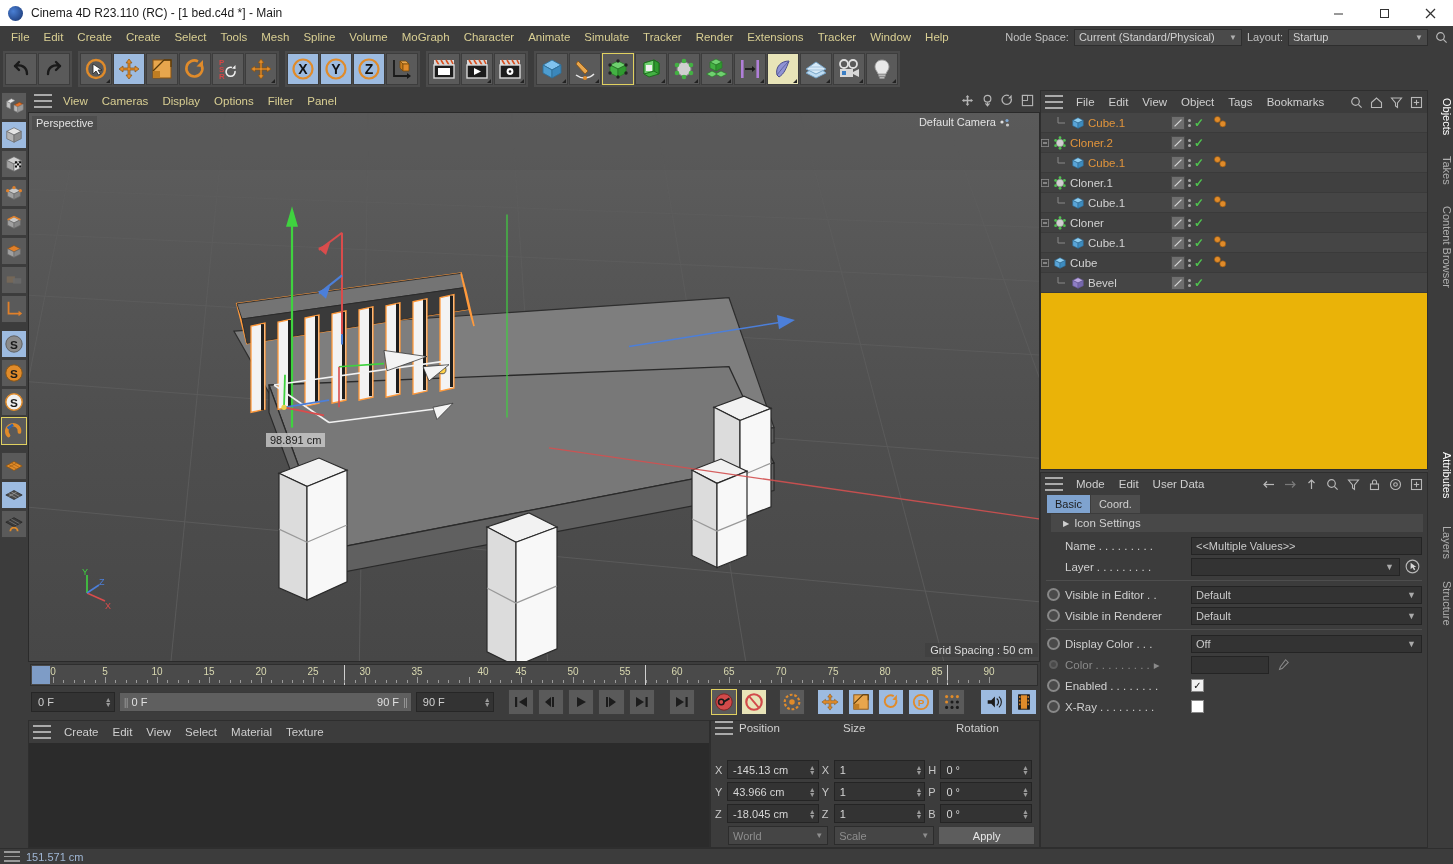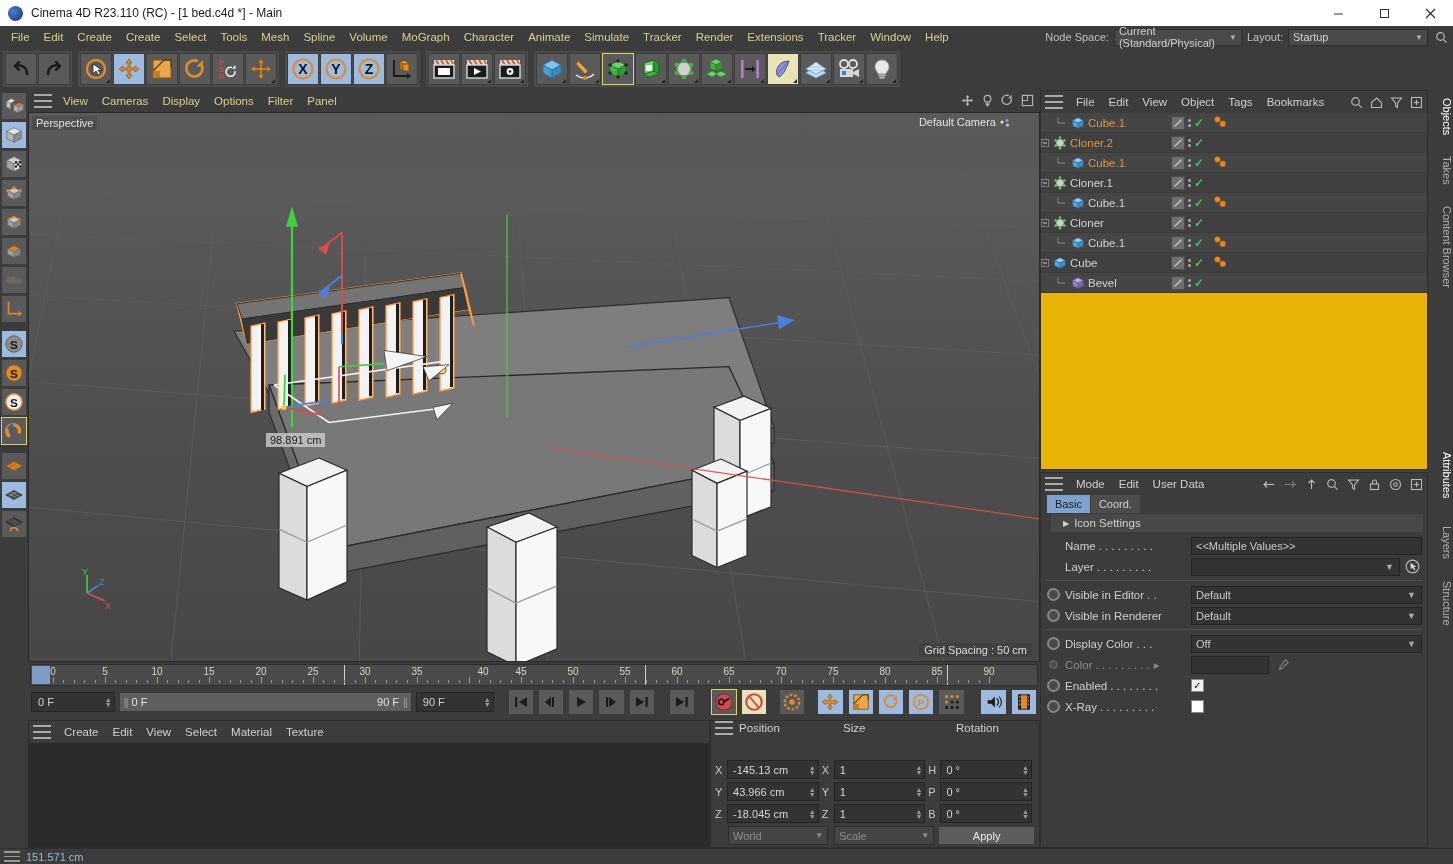--- a/index.html
+++ b/index.html
@@ -102,21 +102,21 @@
     border: 1px solid #2a2a2a;
   }
   .vp-label-tl {
     position: absolute; left: 3px; top: 3px; font-size: 11px; color: #e2e2e2;
     background: rgba(70,70,70,0.6); padding: 1px 4px;
   }
   .vp-label-tr {
     position: absolute; right: 28px; top: 3px; font-size: 11px; color: #e2e2e2;
   }
   .vp-label-br {
-    position: absolute; right: 7px; bottom: 4px; font-size: 11px; color: #dcdcdc;
+    position: absolute; right: 1px; bottom: 4px; font-size: 11px; color: #dcdcdc;
     background: rgba(60,60,60,0.55); padding: 1px 5px;
   }
   .axis-gizmo { position: absolute; left: 50px; bottom: 48px; width: 46px; height: 46px; }
   
   .timeline-area { height: 58px; background: #3c3c3c; display: flex; flex-direction: column; }
   .tl-ruler { height: 22px; background: #4a4a4a; position: relative; border: 1px solid #2e2e2e; margin: 2px 2px 0 2px;}
   .tl-tick { position: absolute; bottom: 2px; width: 1px; background: #9a9a9a; }
   .tl-num { position: absolute; top: 1px; font-size: 10px; color: #d8d8b0; transform: translateX(-50%); }
   .tl-green { position:absolute; top:0; bottom:0; width:1px; background:#cfcfcf; }
   .tl-playhead { position: absolute; left: 1px; top: 1px; width: 18px; bottom: 1px; background: #7e9cc6; }
@@ -271,21 +271,21 @@
   <div class="menu-item">Simulate</div>
   <div class="menu-item">Tracker</div>
   <div class="menu-item">Render</div>
   <div class="menu-item">Extensions</div>
   <div class="menu-item">Tracker</div>
   <div class="menu-item">Window</div>
   <div class="menu-item">Help</div>
 
   <div class="nodespace-area">
     <span class="ns-label">Node Space:</span>
-    <div class="ns-select" style="width:128px">
+    <div class="ns-select" style="width:168px">
       <span class="lbl">Current (Standard/Physical)</span>
       <span class="cv">▼</span>
     </div>
     <span class="ns-label">Layout:</span>
     <div class="ns-select" style="width:140px">
       <span class="lbl">Startup</span>
       <span class="cv">▼</span>
     </div>
     <div class="icon-sq">
       <svg width="13" height="13" viewBox="0 0 13 13">

